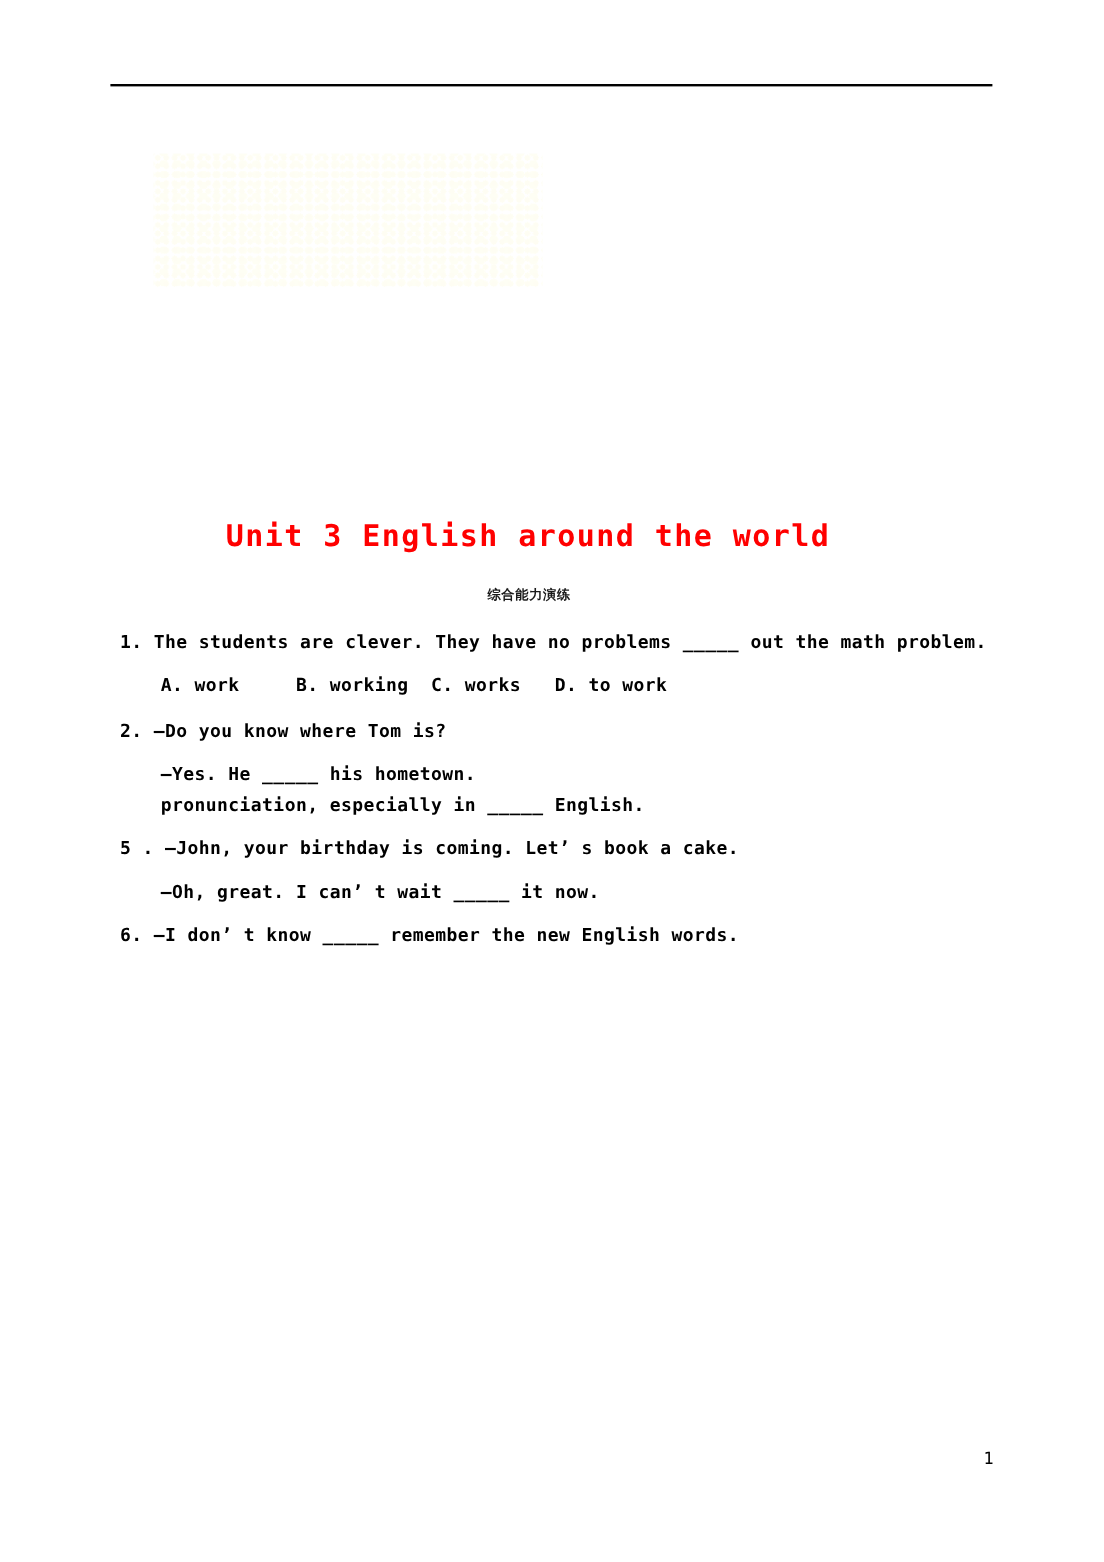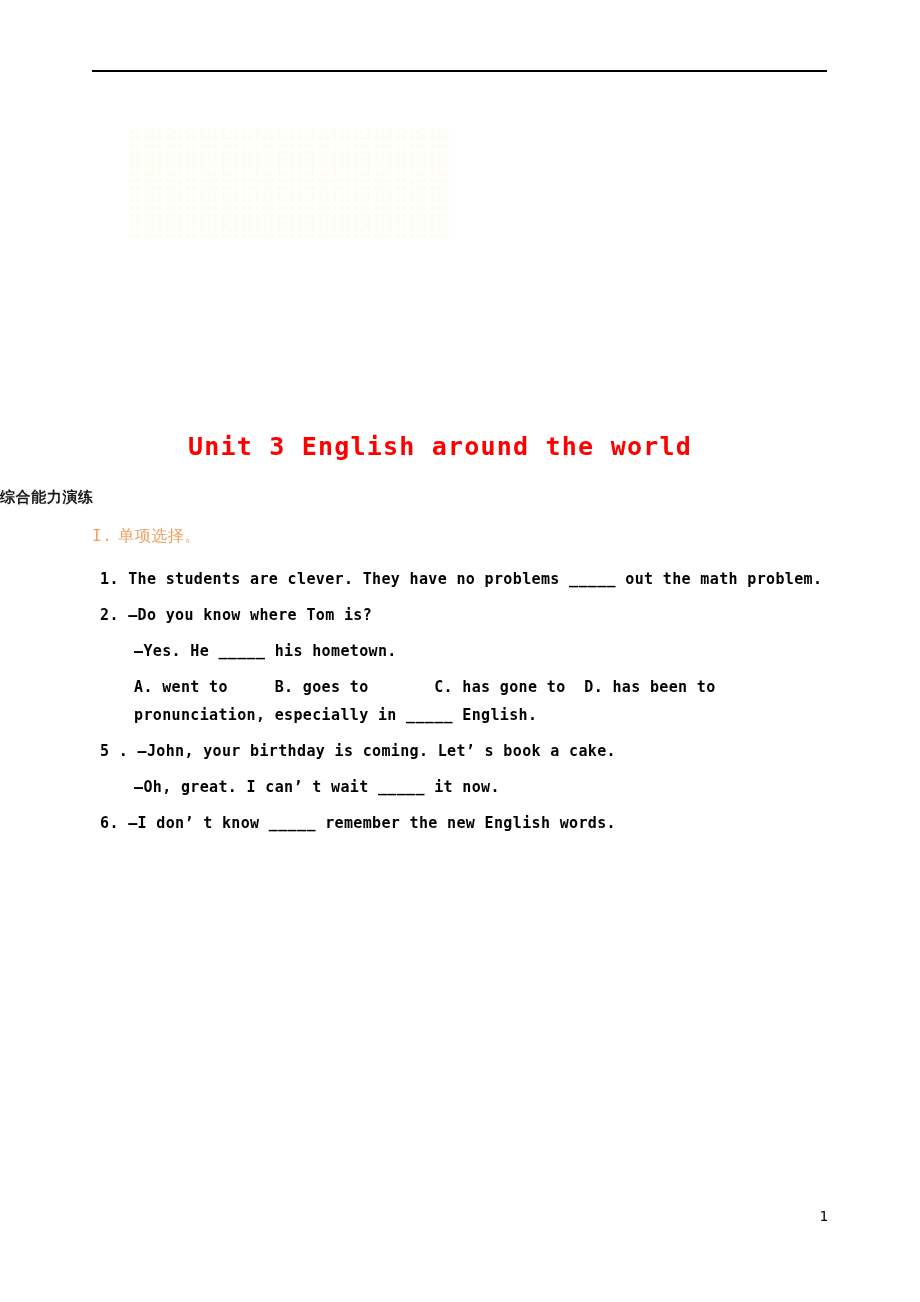--- a/index.html
+++ b/index.html
@@ -57,23 +57,24 @@
     font-weight: bold;
     letter-spacing: 1.2px;
     color: #ff0000;
     white-space: nowrap;
   }
   .doc-subtitle {
     position: absolute;
     left: 0;
     right: 0;
     top: 488px;
+    text-align: center;
     padding-right: 38px;
     font-family: "DejaVu Sans", "Liberation Sans", sans-serif;
-    font-size: 15px;
+    font-size: 11px;
     font-weight: bold;
     letter-spacing: 0.6px;
     color: #1a1a1a;
   }
 
   
   .content {
     position: absolute;
     left: 92px;
     top: 528px;
@@ -133,32 +134,29 @@
   <div class="header-rule"></div>
 
   <div class="watermark"></div>
 
   <div class="doc-title">Unit 3 English around the world</div>
 
   <div class="doc-subtitle">综合能力演练</div>
 
   <div class="content">
 
-    <div class="section-head">
-      <span class="sec-num">I.</span><span>单项选择。</span>
-    </div>
 
     <div class="q-block">
       <div class="q-line">1.  The students are clever. They have no problems _____ out the math problem.</div>
+      <div class="q-opts">A. work     B. working  C. works   D. to work</div>
     </div>
 
     <div class="q-block">
       <div class="q-line">2.  —Do you know where Tom is?</div>
       <div class="q-sub">—Yes. He _____ his hometown.</div>
-      <div class="q-opts">A. went to     B. goes to       C. has gone to  D. has been to</div>
     </div>
 
 
     <div class="q-block">
       <div class="q-line cont">pronunciation, especially in _____ English.</div>
     </div>
 
     <div class="q-block">
       <div class="q-line">5 . —John, your birthday is coming. Let’ s book a cake.</div>
       <div class="q-sub">—Oh, great. I can’ t wait _____ it now.</div>

